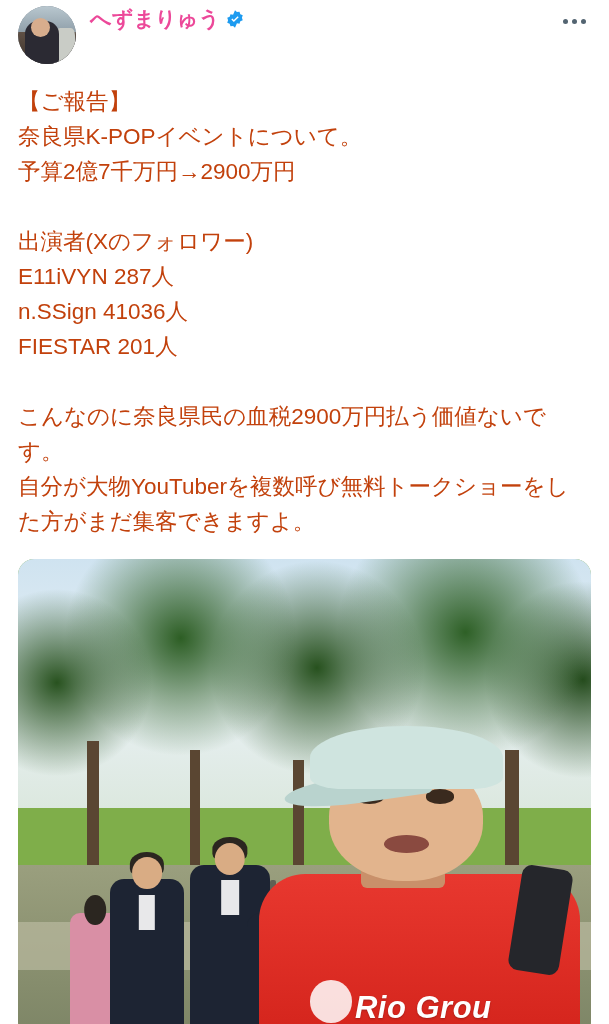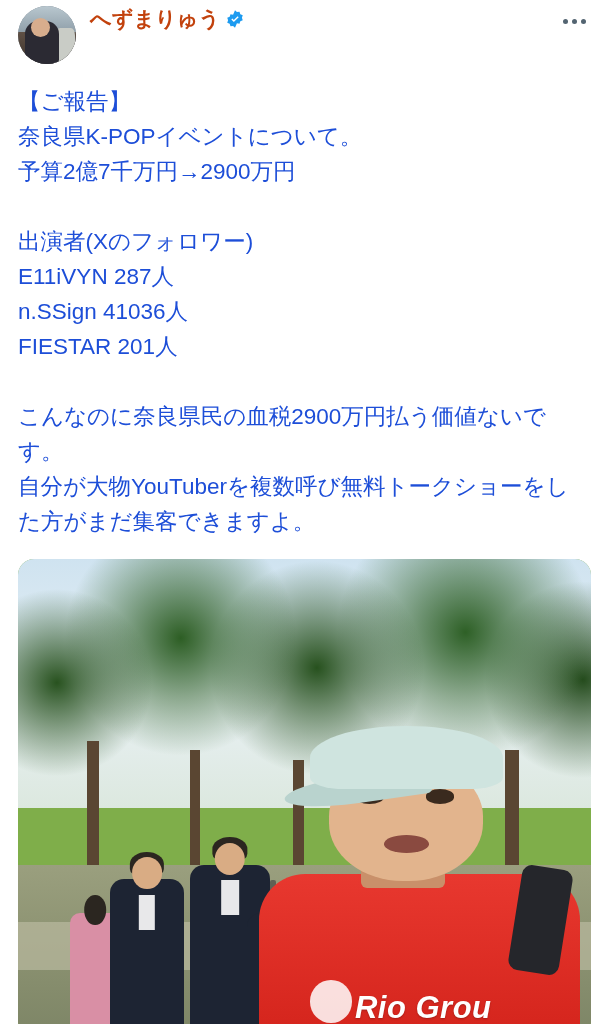--- a/index.html
+++ b/index.html
@@ -64,21 +64,21 @@
     line-height: 1.25;
   }
   .name-row {
     display: flex;
     align-items: center;
     gap: 5px;
   }
   .display-name {
     font-size: 21px;
     font-weight: bold;
-    color: #c2410c;
+    color: #ec4899;
     letter-spacing: .2px;
   }
   .verified {
     width: 20px;
     height: 20px;
     display: inline-block;
   }
   .handle {
     font-size: 20px;
     color: #536471;
@@ -97,21 +97,21 @@
   }
   .more span {
     width: 5px; height: 5px; border-radius: 50%; background: #536471;
     display: block;
   }
   
   .body-text {
     margin-top: 16px;
     font-size: 22.5px;
     line-height: 35px;
-    color: #1d4ed8;
+    color: #c2410c;
     letter-spacing: 0px;
     white-space: pre-wrap;
     word-break: break-all;
   }
   
   .media {
     margin-top: 20px;
     width: 100%;
     height: 478px;
     border-radius: 16px;

